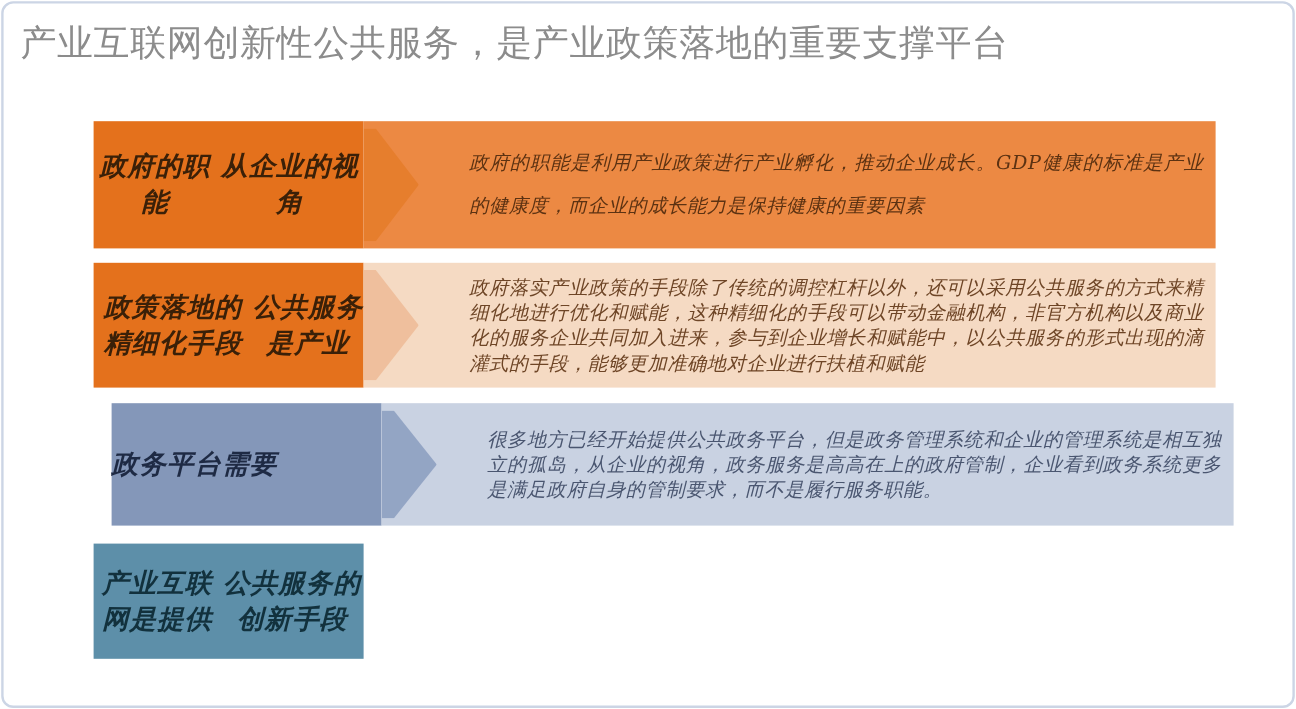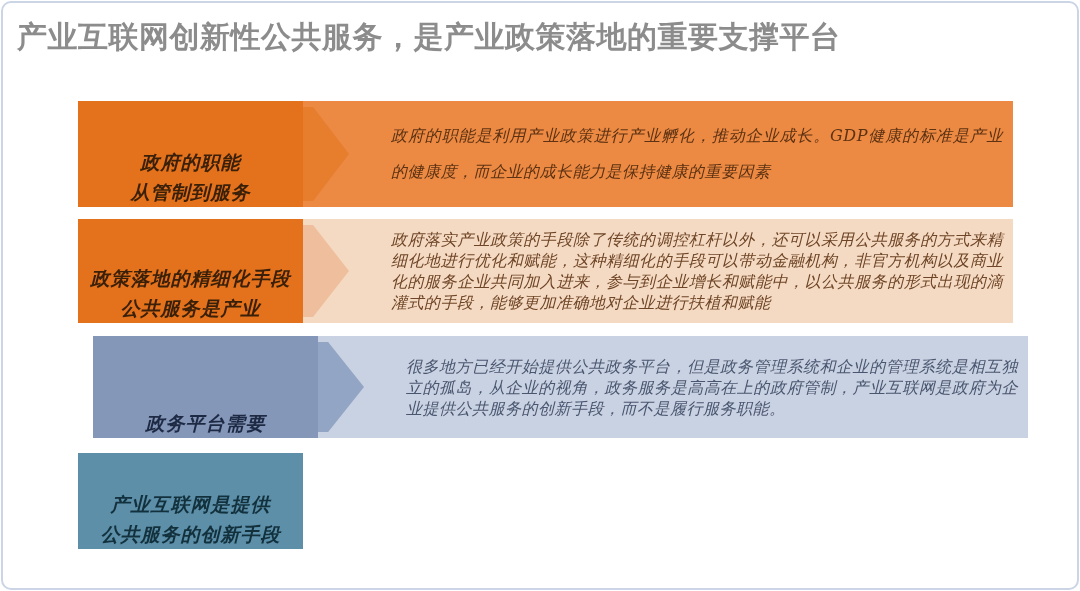--- a/index.html
+++ b/index.html
@@ -12,42 +12,42 @@
   }
   .slide {
     position: absolute; left: 1px; top: 1px; right: 1px; bottom: 1px;
     border: 2px solid var(--border-color, #CCD5E5);
     border-radius: 10px;
     background: #ffffff;
   }
   .title {
     position: absolute; left: 14px; top: 12px;
     font-size: 30px; line-height: 44px;
-    font-weight: bold;
+    font-weight: normal;
     color: var(--title-color, #8C8C8C);
     letter-spacing: 0.5px;
     white-space: nowrap;
   }
   .row {
     position: absolute; left: 75px; width: 935px;
     display: flex;
   }
   .row0 { top: 98px;  height: 106px; }
   .row1 { top: 216px; height: 104px; }
   .row2 { top: 333px; height: 102px; padding-left: 15px; }
   .row3 { top: 450px; height: 96px; border-radius: 11px; }
   .label-box {
     width: 225px; flex: 0 0 225px;
     background: var(--box);
     color: var(--label);
-    display: flex; flex-direction: column;
-    justify-content: flex-end; align-items: center;
+    display: flex; flex-direction: row;
+    justify-content: flex-start; align-items: center;
     font-family: "DejaVu Serif", serif;
     font-style: italic; font-weight: bold;
-    font-size: 19px; line-height: 30px;
+    font-size: 22px; line-height: 30px;
     text-align: center;
     letter-spacing: 1px;
   }
   .panel {
     position: relative; flex: 1;
     background: var(--panel);
   }
   .arrow {
     position: absolute; left: 0; top: 6px; bottom: 6px; width: 46px;
     background: var(--arrow);
@@ -68,21 +68,21 @@
 </style>
 </head>
 <body style="--title-color: #8C8C8C; --border-color: #CCD5E5;">
 
 <div class="slide">
   <div class="title">产业互联网创新性公共服务，是产业政策落地的重要支撑平台</div>
 
   <div class="row row0" style="--box: #E4711C; --panel: #EC8943; --arrow: #E67E2D; --label: #3A2008; --body: #5C3212;">
     <div class="label-box">
       <div>政府的职能</div>
-      <div>从管制到服务</div>
+      <div>从企业的视角</div>
     </div>
     <div class="panel">
       <div class="arrow"></div>
       <div class="body-text">政府的职能是利用产业政策进行产业孵化，推动企业成长。GDP健康的标准是产业的健康度，而企业的成长能力是保持健康的重要因素</div>
     </div>
   </div>
 
   <div class="row row1" style="--box: #E4711C; --panel: #F5DAC3; --arrow: #EFBF9D; --label: #3A2008; --body: #6E4526;">
     <div class="label-box">
       <div>政策落地的精细化手段</div>
@@ -93,21 +93,21 @@
       <div class="body-text">政府落实产业政策的手段除了传统的调控杠杆以外，还可以采用公共服务的方式来精细化地进行优化和赋能，这种精细化的手段可以带动金融机构，非官方机构以及商业化的服务企业共同加入进来，参与到企业增长和赋能中，以公共服务的形式出现的滴灌式的手段，能够更加准确地对企业进行扶植和赋能</div>
     </div>
   </div>
 
   <div class="row row2" style="--box: #8497B9; --panel: #C9D2E2; --arrow: #93A5C4; --label: #1E2A44; --body: #4A5670;">
     <div class="label-box">
       <div>政务平台需要</div>
     </div>
     <div class="panel">
       <div class="arrow"></div>
-      <div class="body-text">很多地方已经开始提供公共政务平台，但是政务管理系统和企业的管理系统是相互独立的孤岛，从企业的视角，政务服务是高高在上的政府管制，产业互联网是政府为企业提供公共服务的创新手段，而不是履行服务职能。</div>
+      <div class="body-text">很多地方已经开始提供公共政务平台，但是政务管理系统和企业的管理系统是相互独立的孤岛，从企业的视角，政务服务是高高在上的政府管制，企业看到政务系统更多是满足政府自身的管制要求，而不是履行服务职能。</div>
     </div>
   </div>
 
   <div class="row row3" style="--box: #5D8FA9; --panel: #C6DBE3; --arrow: #54839D; --label: #12313D; --body: #3A5764;">
     <div class="label-box">
       <div>产业互联网是提供</div>
       <div>公共服务的创新手段</div>
     </div>
   </div>
 </div>

